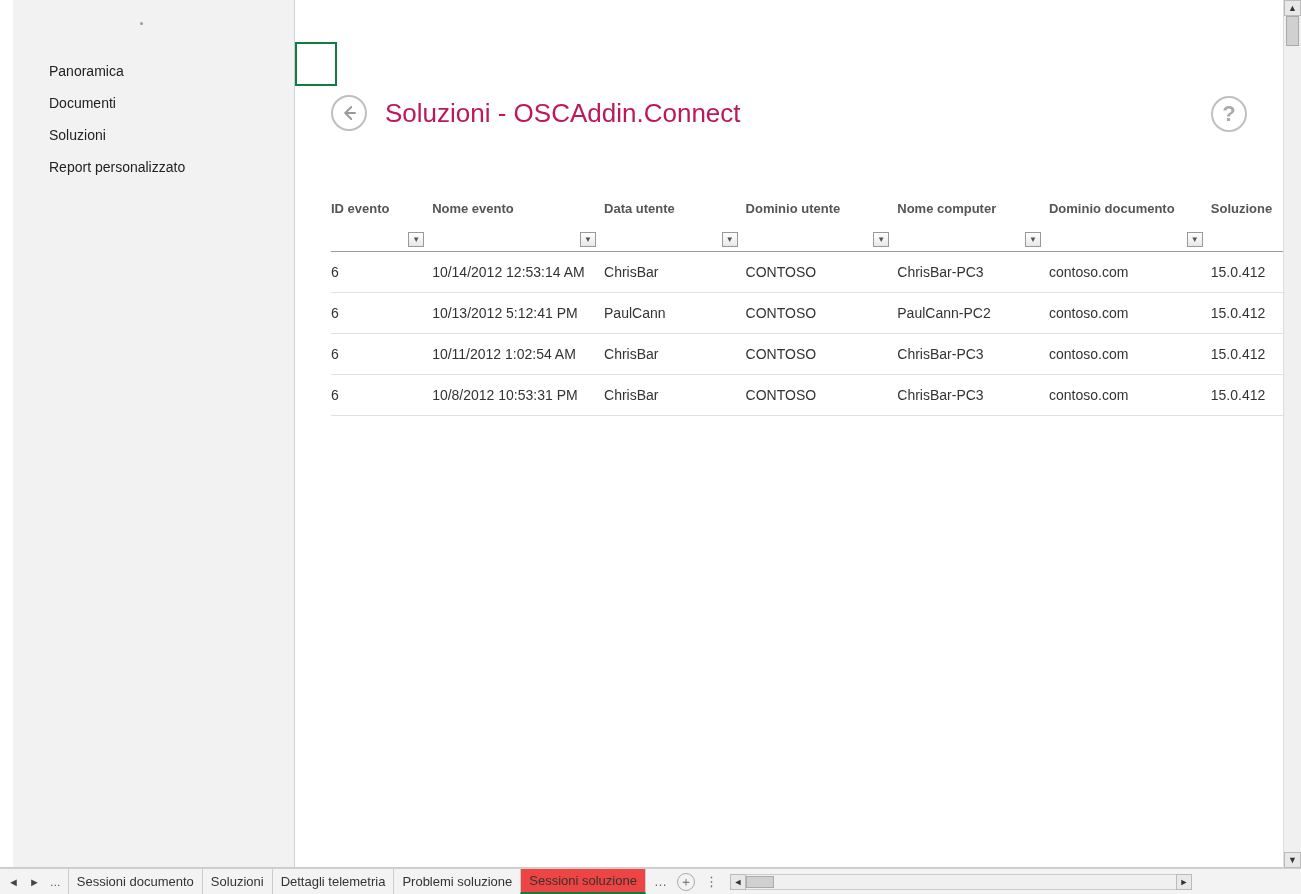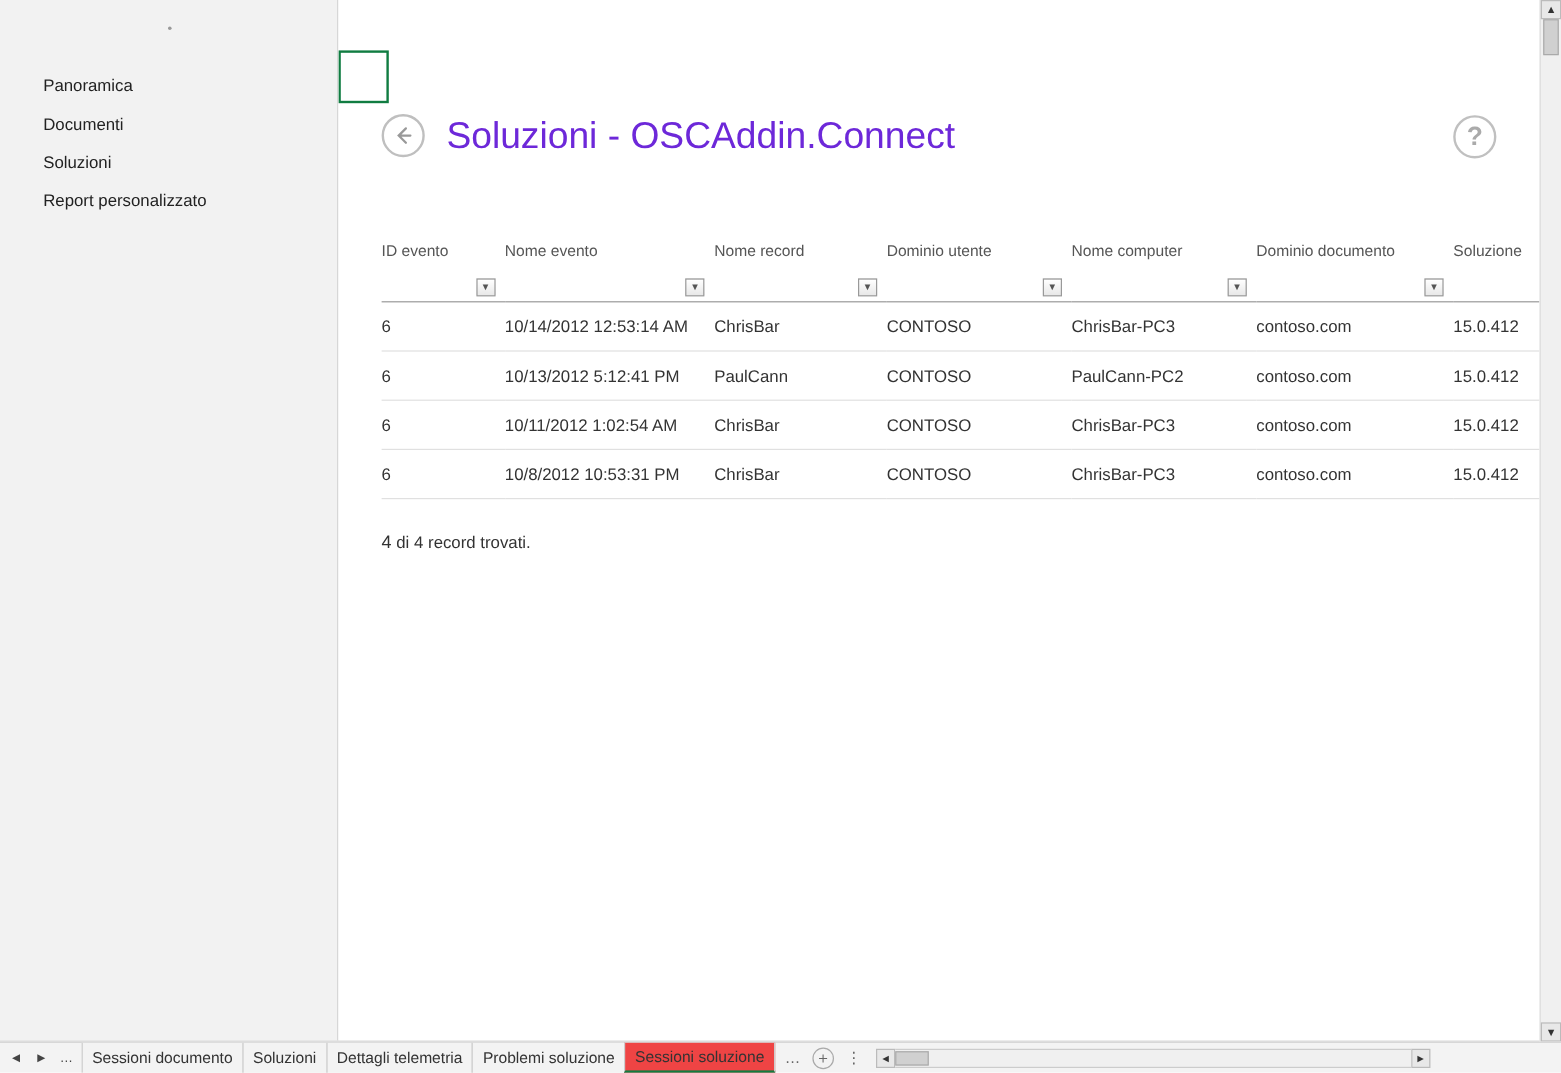--- a/index.html
+++ b/index.html
@@ -15,20 +15,21 @@
       overflow: hidden;
       width: 1301px;
       height: 894px;
       position: relative;
     }
     .container {
       display: flex;
       width: 1283px;
       height: 868px;
       border-bottom: 1px solid #ccc;
+      padding-left: 13px;
     }
     .sidebar {
       width: 282px;
       background: #f2f2f2;
       border-right: 1px solid #d0d0d0;
       padding-top: 55px;
       flex-shrink: 0;
     }
     .sidebar-top-dot {
       position: absolute;
@@ -75,23 +76,23 @@
       align-items: center;
       justify-content: center;
       cursor: pointer;
       color: #888;
     }
     .back-button svg {
       width: 18px;
       height: 18px;
     }
     .page-title {
-      font-size: 31px;
+      font-size: 26px;
       font-weight: 400;
-      color: #6d28d9;
+      color: #be185d;
     }
     .help-button {
       position: absolute;
       right: 36px;
       top: 96px;
       width: 36px;
       height: 36px;
       border: 2px solid #c0c0c0;
       border-radius: 50%;
       display: flex;
@@ -105,21 +106,21 @@
     .table-container {
       margin-top: 70px;
       padding-left: 36px;
     }
     .data-table {
       width: 100%;
       border-collapse: collapse;
     }
     .data-table th {
       font-size: 13px;
-      font-weight: 400;
+      font-weight: 700;
       color: #555;
       text-align: left;
       padding: 0px 10px 4px 0;
       position: relative;
       vertical-align: top;
       height: 50px;
     }
     .th-label {
       display: block;
       margin-bottom: 4px;
@@ -325,21 +326,21 @@
           <tr>
             <th class="col-id">
               <span class="th-label">ID evento</span>
               <div class="filter-btn">▼</div>
             </th>
             <th class="col-date">
               <span class="th-label">Nome evento</span>
               <div class="filter-btn">▼</div>
             </th>
             <th class="col-user">
-              <span class="th-label">Nome record</span>
+              <span class="th-label">Data utente</span>
               <div class="filter-btn">▼</div>
             </th>
             <th class="col-domain">
               <span class="th-label">Dominio utente</span>
               <div class="filter-btn">▼</div>
             </th>
             <th class="col-computer">
               <span class="th-label">Nome computer</span>
               <div class="filter-btn">▼</div>
             </th>
@@ -385,24 +386,20 @@
               <td>10/8/2012 10:53:31 PM</td>
               <td>ChrisBar</td>
               <td>CONTOSO</td>
               <td>ChrisBar-PC3</td>
               <td>contoso.com</td>
               <td>15.0.412</td>
             </tr>
           </tbody>
       </table>
 
-      <div class="record-count">
-        <span class="bold">4</span>
-        <span>di 4 record trovati.</span>
-      </div>
     </div>
   </div>
 </div>
 
 <div class="vscroll">
   <div class="vscroll-btn">▲</div>
   <div class="vscroll-track">
     <div class="vscroll-thumb"></div>
   </div>
   <div class="vscroll-btn">▼</div>

